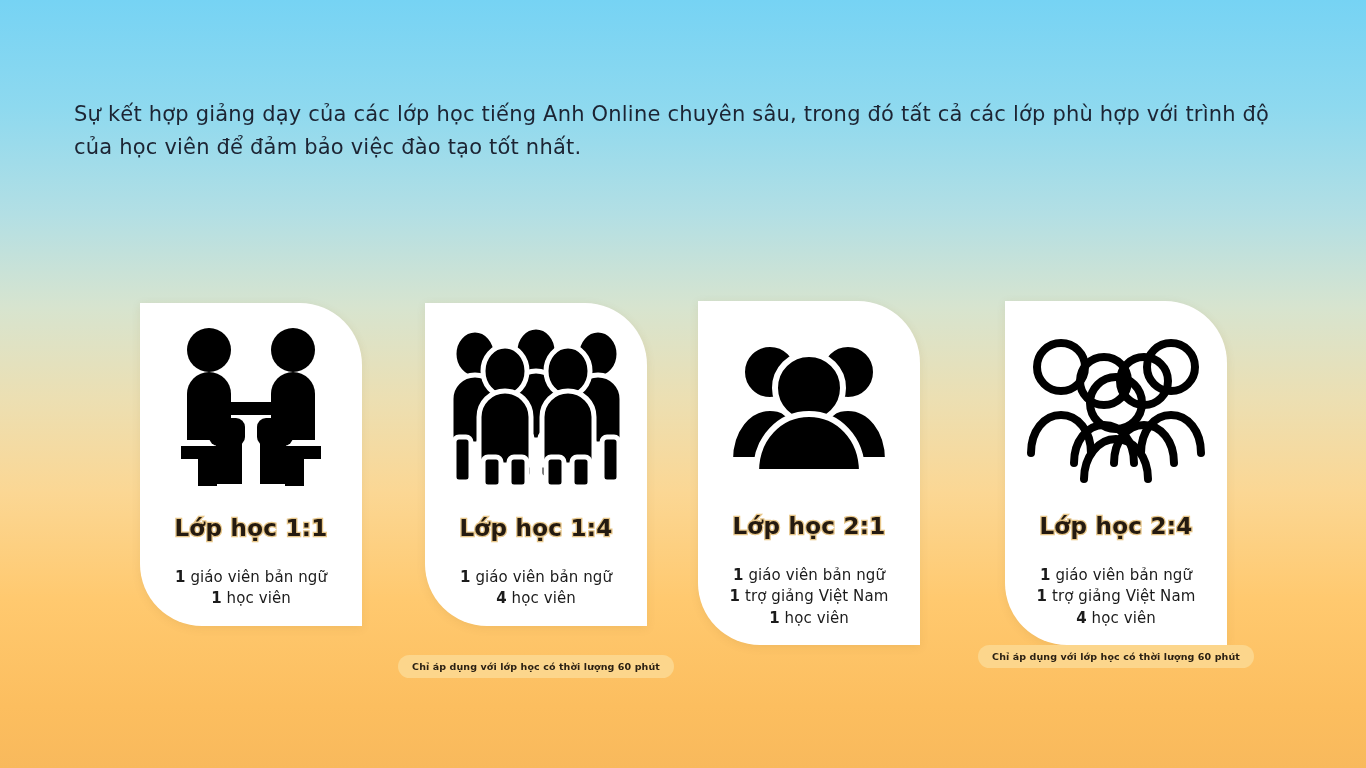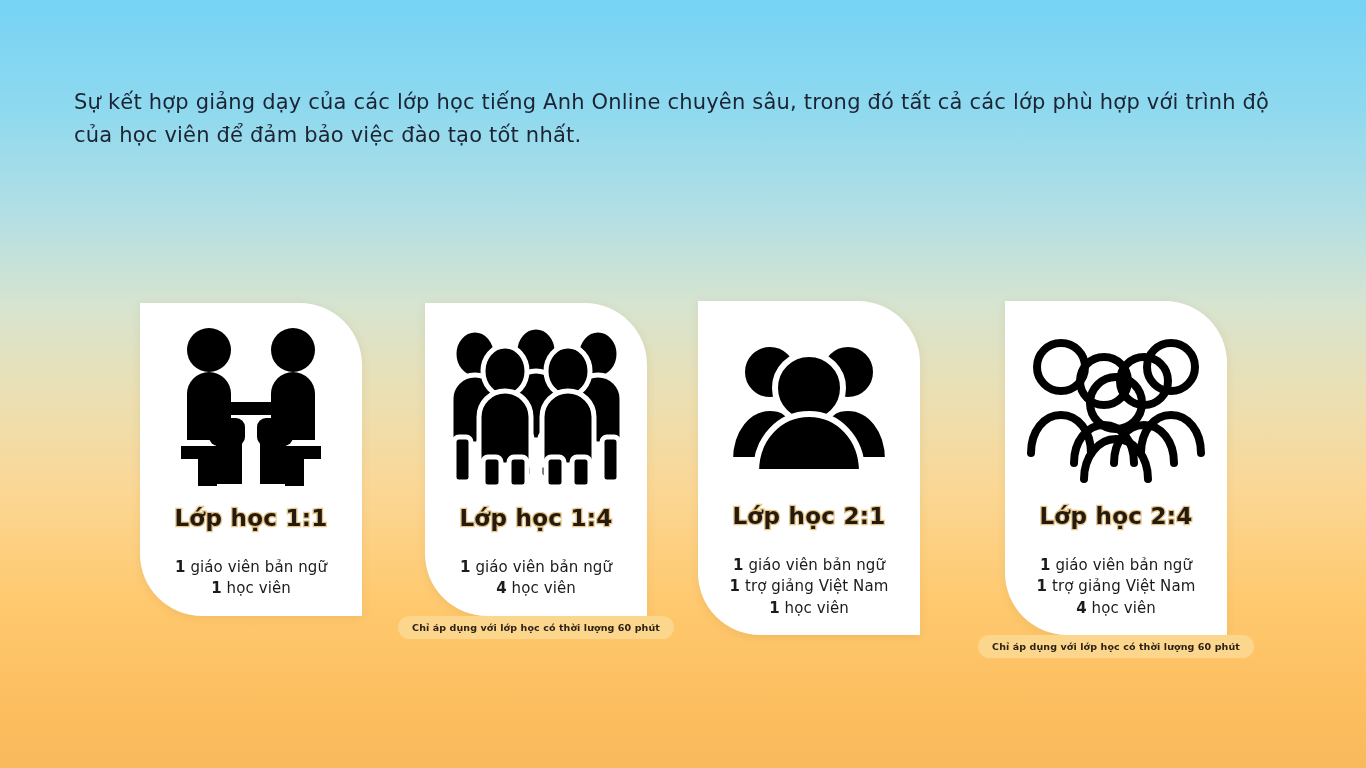--- a/index.html
+++ b/index.html
@@ -26,21 +26,21 @@
     line-height:1.0;
     font-weight:400;
     letter-spacing:1.5px;
     color:#17181c;
     font-family:"DejaVu Sans","Liberation Sans",sans-serif;
     white-space:nowrap;
     text-align:center;
     padding-right:30px;
   }
   .page-subtitle{
-    margin-top:24px;
+    margin-top:36px;
     font-size:21px;
     line-height:1.55;
     color:#1c2433;
     max-width:1218px;
     letter-spacing:.2px;
   }
 
   
   .cards{
     position:absolute;
@@ -67,21 +67,21 @@
     box-shadow:0 2px 10px rgba(120,90,30,.10);
   }
   .card-icon{
     height:168px;
     display:flex;
     align-items:center;
     justify-content:center;
   }
   .card-icon svg{ display:block; }
   .card-title{
-    margin-top:12px;
+    margin-top:22px;
     font-size:23px;
     font-weight:700;
     color:#241a10;
     letter-spacing:.3px;
     -webkit-text-stroke:2.6px #e7c689;
     paint-order:stroke fill;
   }
   .card-lines{
     margin-top:26px;
     text-align:center;
@@ -134,21 +134,21 @@
     </svg>
         </div>
         <div class="card-title">Lớp học 1:1</div>
         <div class="card-lines">
           <div><b>1</b><span> giáo viên bản ngữ</span></div>
           <div><b>1</b><span> học viên</span></div>
         </div>
       </div>
       <div class="note hidden">&nbsp;</div>
     </div>
-    <div class="card-slot" style="left: 425px; top: 8px;">
+    <div class="card-slot" style="left: 425px; top: 8px; gap: 29px;">
       <div class="card">
         <div class="card-icon">
     <svg width="185" height="160" viewBox="0 0 185 160">
       <g fill="#000" stroke="#fff" stroke-width="5">
         <g>
           <ellipse cx="31" cy="25" rx="21" ry="24"></ellipse>
           <path d="M7 70a24 24 0 0 1 48 0v45H7z"></path>
           <rect x="10" y="108" width="17" height="45" rx="5"></rect>
           <rect x="35" y="108" width="17" height="45" rx="5"></rect>
         </g>

